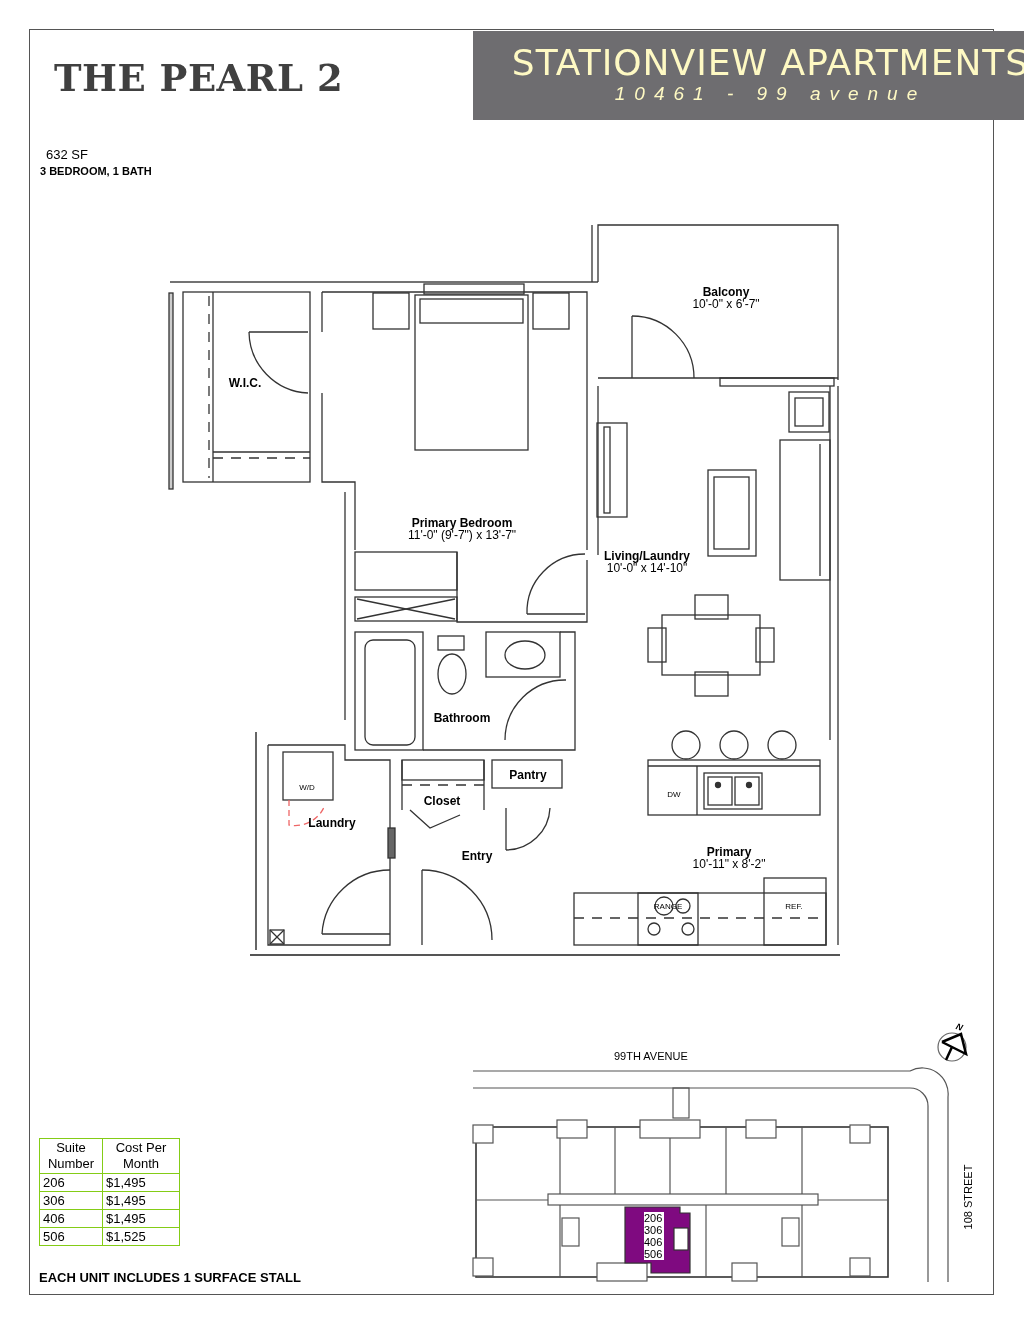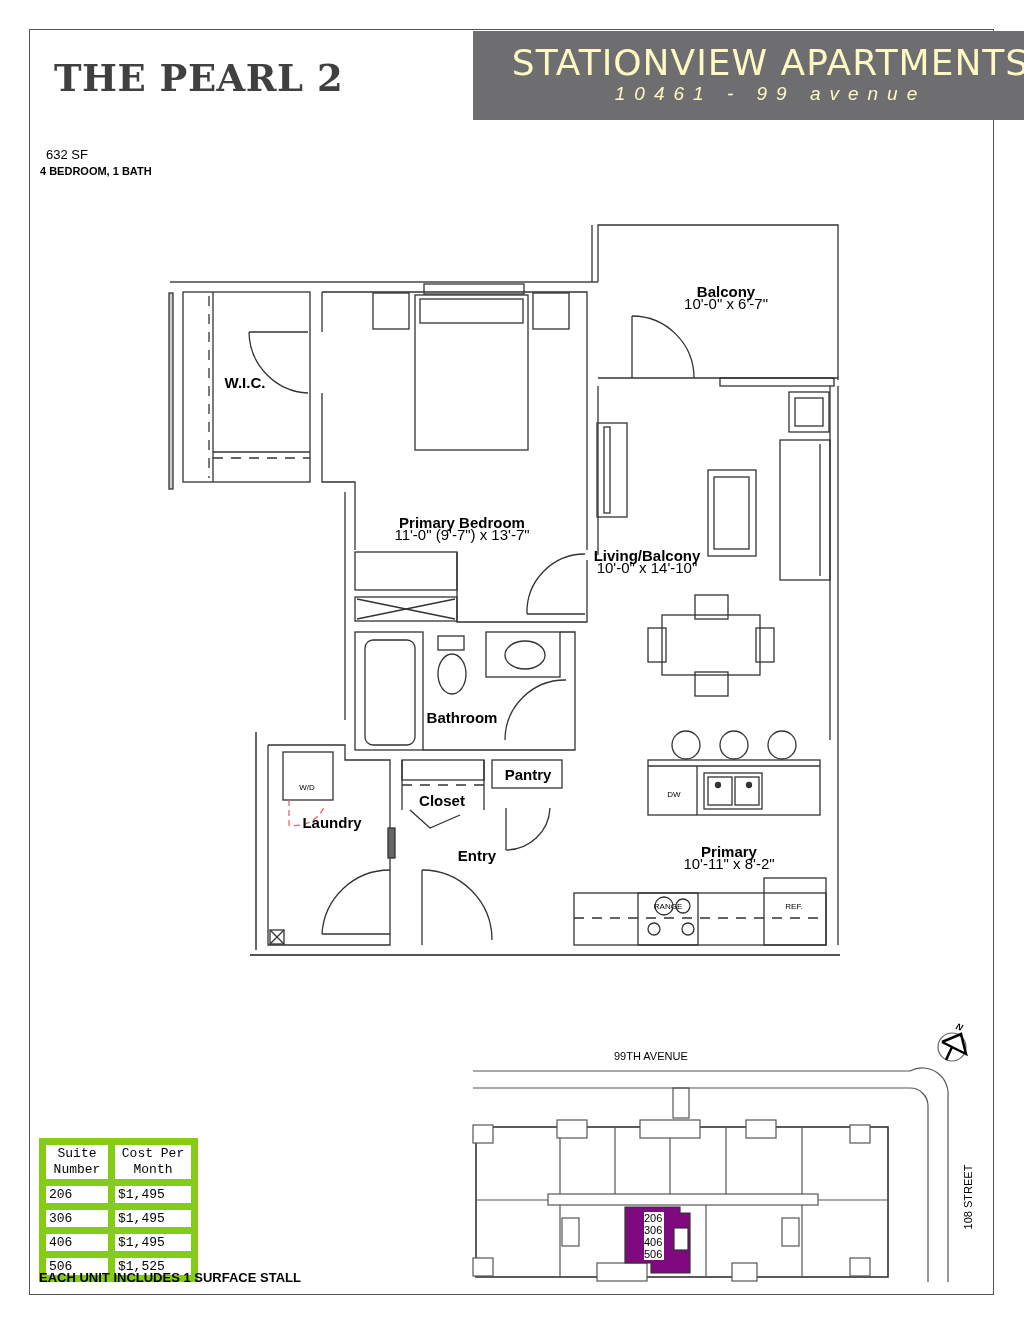--- a/index.html
+++ b/index.html
@@ -5,46 +5,46 @@
   html,body{margin:0;padding:0;background:#fff;}
   body{width:1024px;height:1325px;position:relative;overflow:hidden;font-family:"Liberation Sans",sans-serif;color:#000;}
   .frame{position:absolute;left:29px;top:29px;width:965px;height:1266px;border:1px solid #555;box-sizing:border-box;}
   .title{position:absolute;left:54px;top:56px;font-family:"DejaVu Serif",serif;font-weight:900;font-size:37px;letter-spacing:0.5px;color:#404040;}
   .brand{position:absolute;left:473px;top:31px;width:595px;height:89px;background:#6e6d70;color:#fef9c3;text-align:center;}
   .brand .name{font-family:"DejaVu Sans",sans-serif;font-size:36px;letter-spacing:1px;margin-top:12px;font-weight:normal;line-height:40px;}
   .brand .addr{font-family:"Liberation Sans",sans-serif;font-style:italic;font-size:19px;letter-spacing:9px;margin-top:0;line-height:22px;}
   .sf{position:absolute;left:46px;top:147px;font-size:13px;}
   .beds{position:absolute;left:40px;top:165px;font-size:11px;font-weight:bold;}
   .plan{position:absolute;left:0;top:0;}
-  .lbl{position:absolute;font-size:15px;text-align:center;white-space:nowrap;transform:translateX(-50%);line-height:12px;}
+  .lbl{position:absolute;font-size:12px;text-align:center;white-space:nowrap;transform:translateX(-50%);line-height:12px;}
   .lbl b{display:block;font-weight:bold;}
   .small{font-size:8px;}
   table.rent{position:absolute;left:39px;top:1138px;border-collapse:collapse;font-size:13px;}
-  table.rent th,table.rent td{border:7px solid #84cc16;padding:0 3px;line-height:17px;font-family:Liberation Mono, monospace;}
+  table.rent th,table.rent td{border:1px solid #84cc16;padding:0 3px;line-height:17px;}
   table.rent th{font-weight:normal;text-align:center;line-height:16px;padding:1px 3px;}
   table.rent td{text-align:left;}
   .stall{position:absolute;left:39px;top:1270px;font-size:13px;font-weight:bold;}
   .street99{position:absolute;left:614px;top:1050px;font-size:11px;}
   .street108{position:absolute;left:968px;top:1197px;font-size:11px;transform:translate(-50%,-50%) rotate(-90deg);white-space:nowrap;}
   .suites{position:absolute;left:644px;top:1212px;background:#fff;font-size:11px;line-height:12px;width:20px;}
 </style>
 </head>
 <body>
 
 <div class="frame"></div>
 
 <div class="title">THE PEARL 2</div>
 
 <div class="brand">
   <div class="name">STATIONVIEW APARTMENTS</div>
   <div class="addr">10461 - 99 avenue</div>
 </div>
 
 <div class="sf">632 SF</div>
-<div class="beds">4 BEDROOM, 1 BATH</div>
+<div class="beds">3 BEDROOM, 1 BATH</div>
 
 <svg class="plan" width="1024" height="1000" viewBox="0 0 1024 1000" fill="none" stroke="#333" stroke-width="1.3">
 
   <line x1="170" y1="282" x2="598" y2="282" stroke="#444"></line>
 
   <rect x="183" y="292" width="127" height="190"></rect>
   <line x1="213" y1="292" x2="213" y2="482"></line>
   <line x1="209" y1="296" x2="209" y2="478" stroke-dasharray="10,8"></line>
   <line x1="213" y1="452" x2="310" y2="452"></line>
   <line x1="213" y1="458" x2="310" y2="458" stroke-dasharray="10,8"></line>
@@ -150,21 +150,21 @@
   <path d="M422,870 A70,70 0 0 1 492,940"></path>
   <line x1="422" y1="870" x2="422" y2="945"></line>
   <rect x="388" y="828" width="7" height="30" fill="#666"></rect>
 </svg>
 
 <div class="lbl" style="left:245px;top:377px;">
     <b>W.I.C.</b>
   </div>
 <div class="lbl" style="left:462px;top:491px;margin-top:26px;"><b>Primary Bedroom</b><span>11'-0" (9'-7") x 13'-7"</span></div>
 <div class="lbl" style="left:726px;top:286px;"><b>Balcony</b><span>10'-0" x 6'-7"</span></div>
-<div class="lbl" style="left:647px;top:550px;"><b>Living/Balcony</b><span>10'-0" x 14'-10"</span></div>
+<div class="lbl" style="left:647px;top:550px;"><b>Living/Laundry</b><span>10'-0" x 14'-10"</span></div>
 <div class="lbl" style="left:462px;top:712px;">
     <b>Bathroom</b>
   </div>
 <div class="lbl" style="left:528px;top:769px;">
     <b>Pantry</b>
   </div>
 <div class="lbl" style="left:442px;top:795px;">
     <b>Closet</b>
   </div>
 <div class="lbl" style="left:332px;top:817px;">

